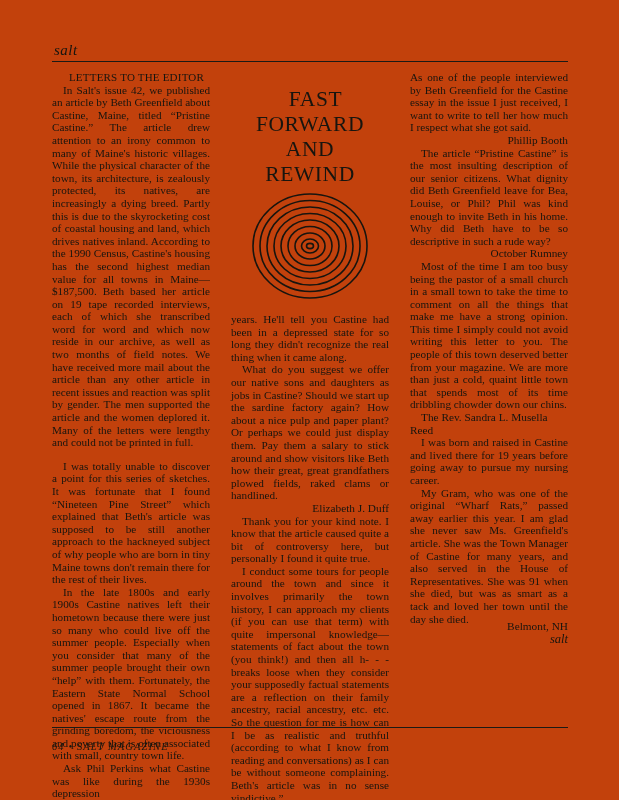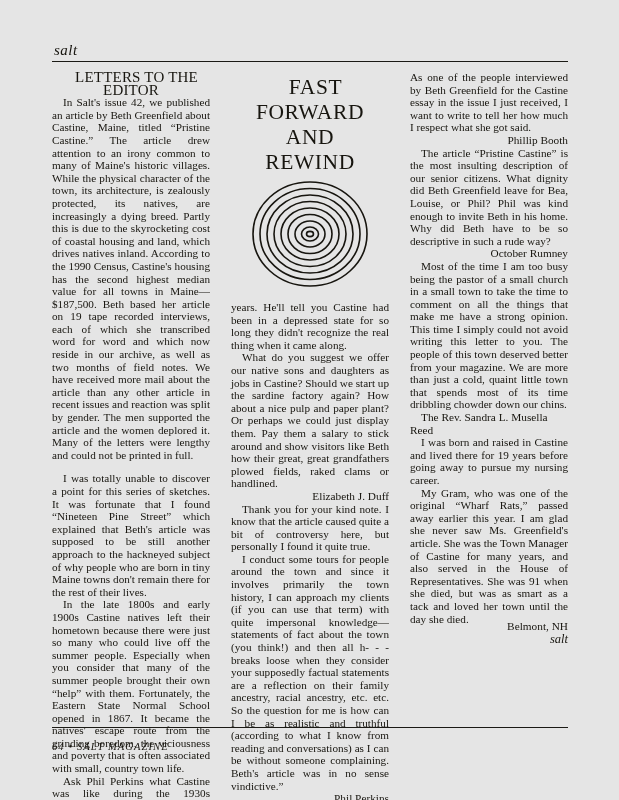--- a/index.html
+++ b/index.html
@@ -7,21 +7,21 @@
     padding: 0;
     background: #b9b4ab;
   }
   body {
     font-family: "Liberation Serif", serif;
   }
   .page {
     position: relative;
     width: 619px;
     height: 800px;
-    background: #e5e5e5;
+    background: #c2410c;
     overflow: hidden;
     margin: 0 auto;
     box-sizing: border-box;
   }
   .page-inner {
     position: absolute;
     left: 52px;
     top: 42px;
     width: 516px;
     height: 712px;
@@ -55,30 +55,30 @@
   }
   .col {
     width: 158px;
     font-size: 11.2px;
     line-height: 12.6px;
     text-align: justify;
     text-justify: inter-word;
     color: #17150f;
     hyphens: auto;
   }
-  .col.mid { margin: 4px 21px; }
+  .col.mid { margin: 16px 21px; }
   .col p {
     margin: 0;
     text-indent: 11px;
   }
   .col p.noindent { text-indent: 0; }
   .col p + p { margin-top: 0px; }
   .section-head {
     text-align: center;
-    font-size: 15px;
+    font-size: 11px;
     letter-spacing: 0.2px;
     margin: 0 0 7px 0;
     text-indent: 0;
   }
   .sign {
     text-align: right;
     margin-top: 5px;
     margin-bottom: 10px;
     text-indent: 0;
     font-size: 11.3px;

